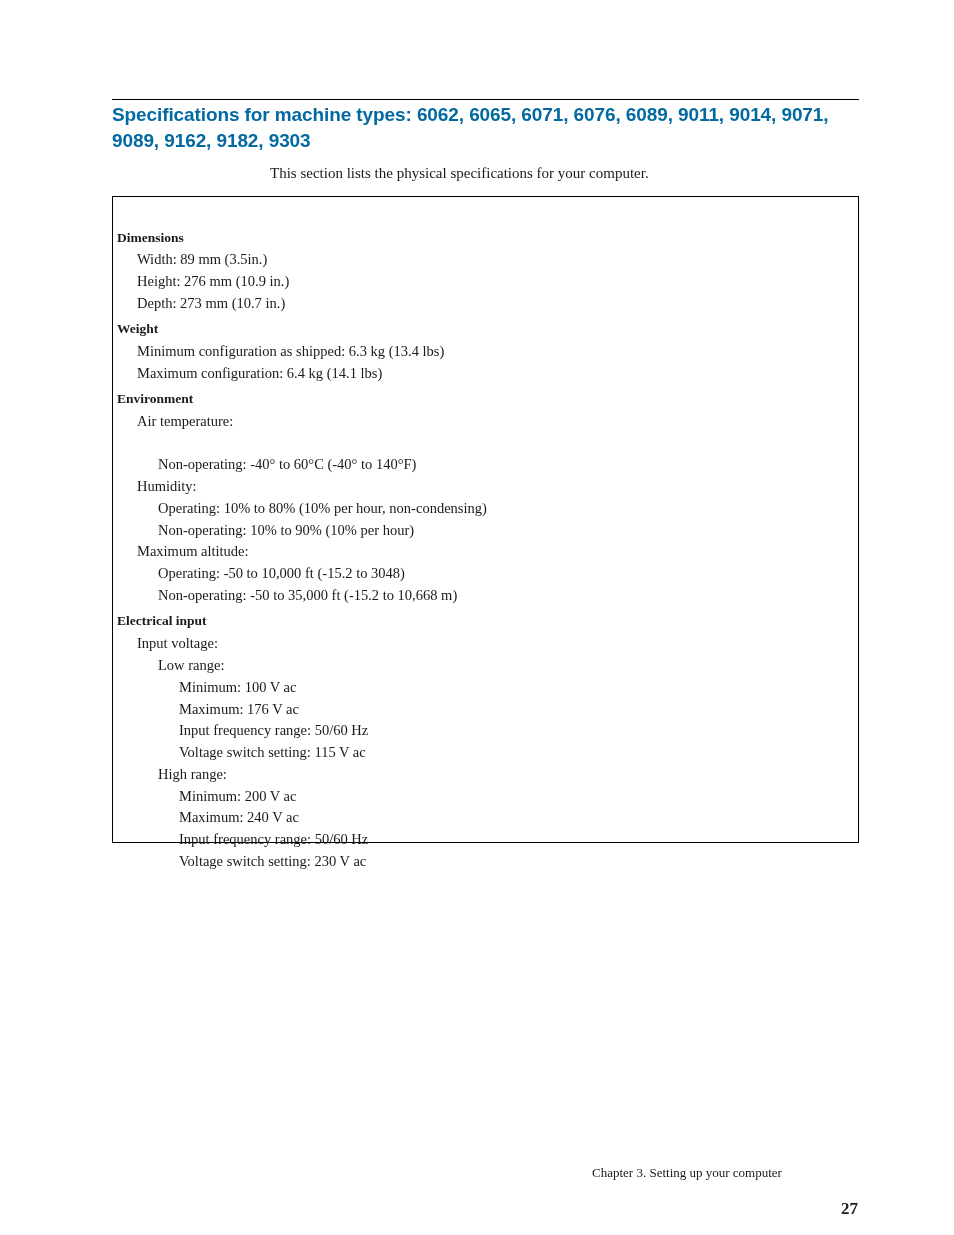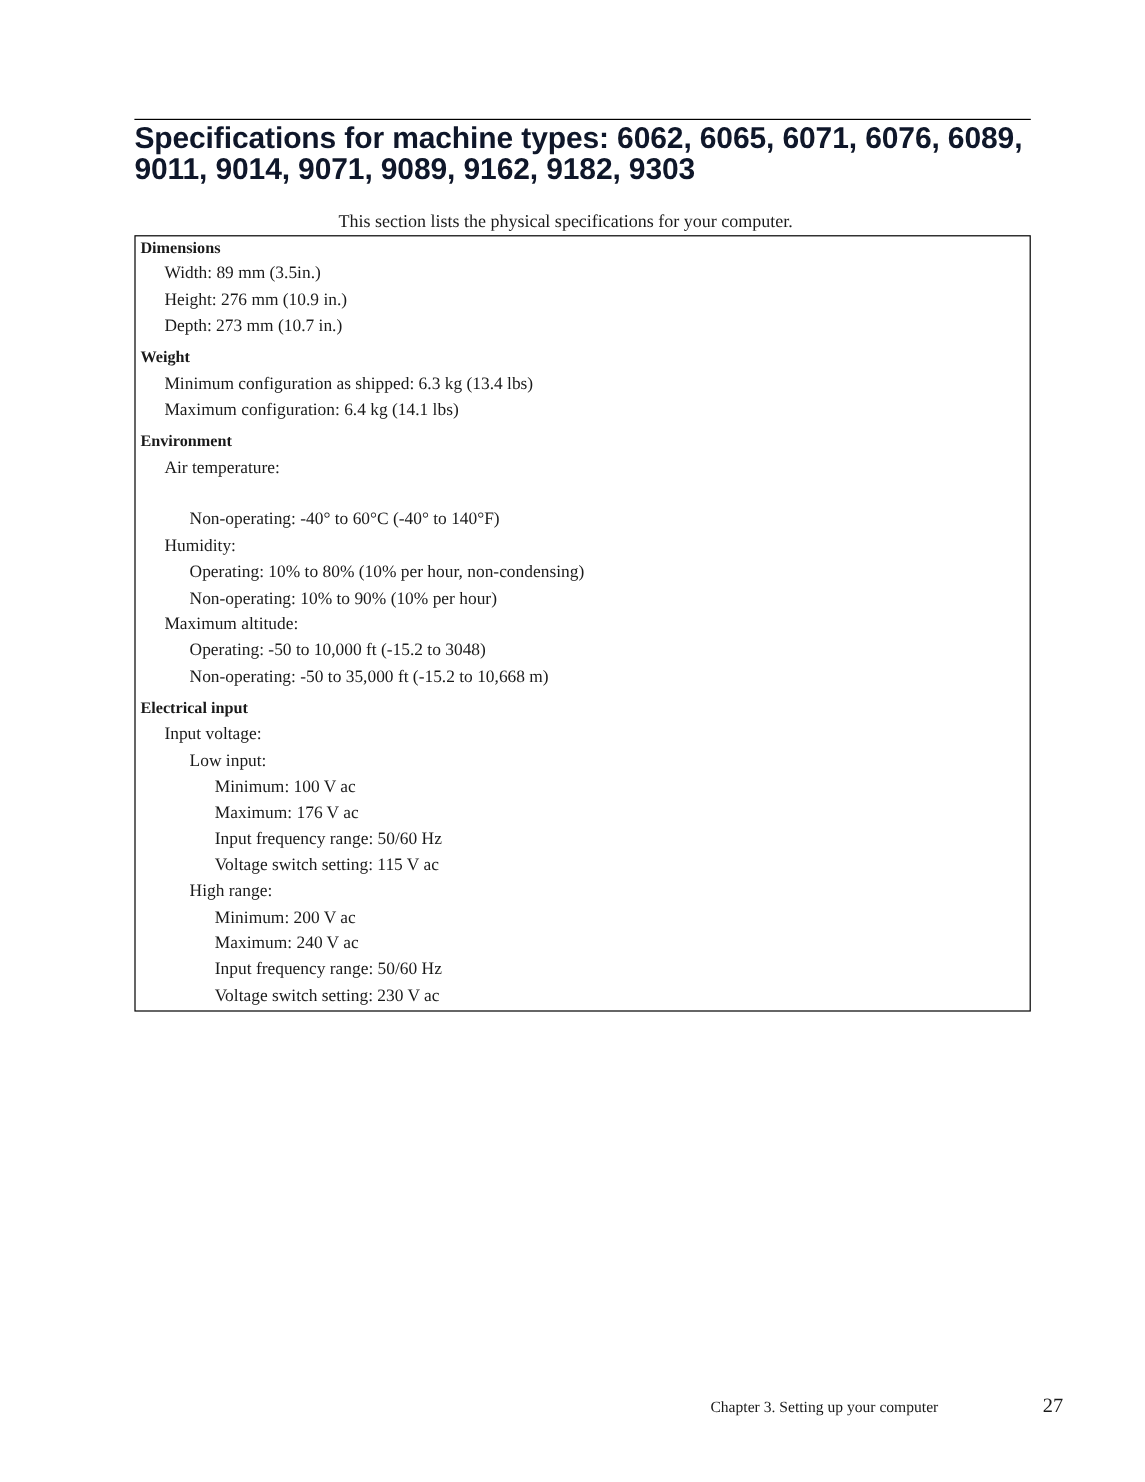--- a/index.html
+++ b/index.html
@@ -23,70 +23,70 @@
       border-top: 1px solid #000;
     }
     .page-title {
       position: absolute;
       left: 112px;
       top: 102px;
       width: 747px;
       margin: 0;
       font-family: "Liberation Sans", sans-serif;
       font-weight: bold;
-      font-size: 25px;
+      font-size: 19px;
       line-height: 26px;
-      color: #0f172a;
+      color: #0369a1;
       letter-spacing: -0.1px;
     }
     .intro {
       position: absolute;
       left: 270px;
       top: 163px;
-      margin: 12px;
+      margin: 0;
       font-size: 15px;
       line-height: 20px;
     }
     .spec-box {
       position: absolute;
       left: 112px;
       top: 196px;
       width: 745px;
       height: 645px;
       border: 1px solid #000;
     }
     .spec-line {
       position: absolute;
       font-size: 14.5px;
       line-height: 18px;
       white-space: nowrap;
+      margin-top: 31px;
     }
     .heading {
       font-weight: bold;
       font-size: 13.5px;
       left: 4px;
     }
     .l1 { left: 24px; }
     .l2 { left: 45px; }
     .l3 { left: 66px; }
     .footer-chapter {
       position: absolute;
       left: 592px;
       top: 1164px;
       font-size: 13px;
       line-height: 18px;
     }
     .footer-page {
       position: absolute;
       left: 841px;
-      top: 1161px;
-      font-weight: normal;
+      top: 1198px;
+      font-weight: bold;
       font-size: 17px;
       line-height: 22px;
-      margin-left: 28px;
     }
   </style>
 </head>
 <body>
 
 <div class="top-rule"></div>
 
 <h1 class="page-title">Specifications for machine types: 6062, 6065, 6071, 6076, 6089, 9011, 9014, 9071, 9089, 9162, 9182, 9303</h1>
 
 <p class="intro">This section lists the physical specifications for your computer.</p>
@@ -107,21 +107,21 @@
   <div class="spec-line l2" style="top:227px">Non-operating: -40° to 60°C (-40° to 140°F)</div>
   <div class="spec-line l1" style="top:249px">Humidity:</div>
   <div class="spec-line l2" style="top:271px">Operating: 10% to 80% (10% per hour, non-condensing)</div>
   <div class="spec-line l2" style="top:293px">Non-operating: 10% to 90% (10% per hour)</div>
   <div class="spec-line l1" style="top:314px">Maximum altitude:</div>
   <div class="spec-line l2" style="top:336px">Operating: -50 to 10,000 ft (-15.2 to 3048)</div>
   <div class="spec-line l2" style="top:358px">Non-operating: -50 to 35,000 ft (-15.2 to 10,668 m)</div>
 
   <div class="spec-line heading" style="top:384px">Electrical input</div>
   <div class="spec-line l1" style="top:406px">Input voltage:</div>
-  <div class="spec-line l2" style="top:428px">Low input:</div>
+  <div class="spec-line l2" style="top:428px">Low range:</div>
   <div class="spec-line l3" style="top:450px">Minimum: 100 V ac</div>
   <div class="spec-line l3" style="top:472px">Maximum: 176 V ac</div>
   <div class="spec-line l3" style="top:493px">Input frequency range: 50/60 Hz</div>
   <div class="spec-line l3" style="top:515px">Voltage switch setting: 115 V ac</div>
   <div class="spec-line l2" style="top:537px">High range:</div>
   <div class="spec-line l3" style="top:559px">Minimum: 200 V ac</div>
   <div class="spec-line l3" style="top:580px">Maximum: 240 V ac</div>
   <div class="spec-line l3" style="top:602px">Input frequency range: 50/60 Hz</div>
   <div class="spec-line l3" style="top:624px">Voltage switch setting: 230 V ac</div>
 </div>

